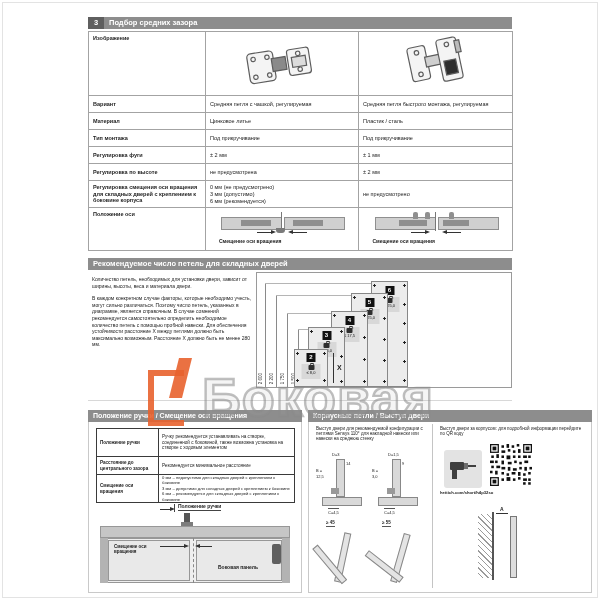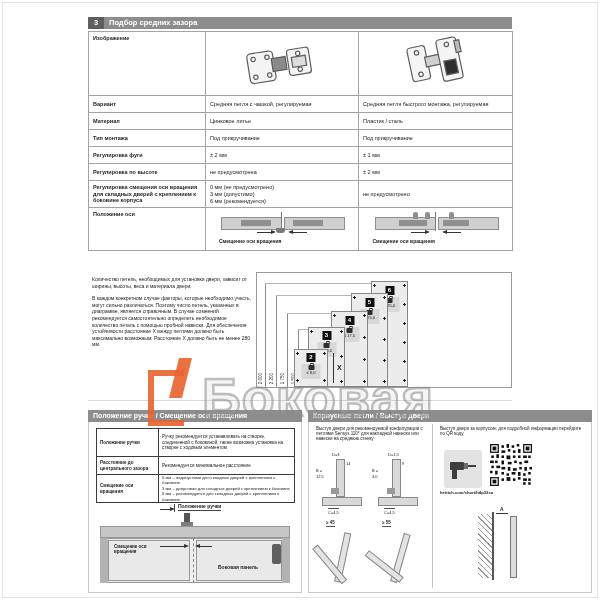--- a/index.html
+++ b/index.html
@@ -177,20 +177,21 @@
       <div class="stud" style="left:80px;"></div>
       <div class="aline" style="left:42px;top:20px;width:14px;"></div>
           <div class="tri-r" style="left:56px;top:18px;"></div>
       <div class="aline" style="left:78px;top:20px;width:14px;"></div>
           <div class="tri-l" style="left:73px;top:18px;"></div>
       <div class="cap">Смещение оси вращения</div>
     </div>
   </div>
 </div>
 
+<div class="sbar" style="left:88px;top:258px;width:424px;">Рекомендуемое число петель для складных дверей</div>
 
 <div class="abs" style="left:92px;top:276px;width:162px;font-size:5px;line-height:6.6px;color:#222;">
   <p style="margin:0 0 6px 0;">Количество петель, необходимых для установки двери, зависит от ширины, высоты, веса и материала двери.</p>
   <p style="margin:0;">В каждом конкретном случае факторы, которые необходимо учесть, могут сильно различаться. Поэтому число петель, указанных в диаграмме, является справочным. В случае сомнений рекомендуется самостоятельно определить необходимое количество петель с помощью пробной навески. Для обеспечения устойчивости расстояние X между петлями должно быть максимально возможным. Расстояние X должно быть не менее 280 мм.</p>
 </div>
 
 <div id="chart">
 
   <div class="dimv" style="left:8px;height:104px;">
         <span>2 600</span>

